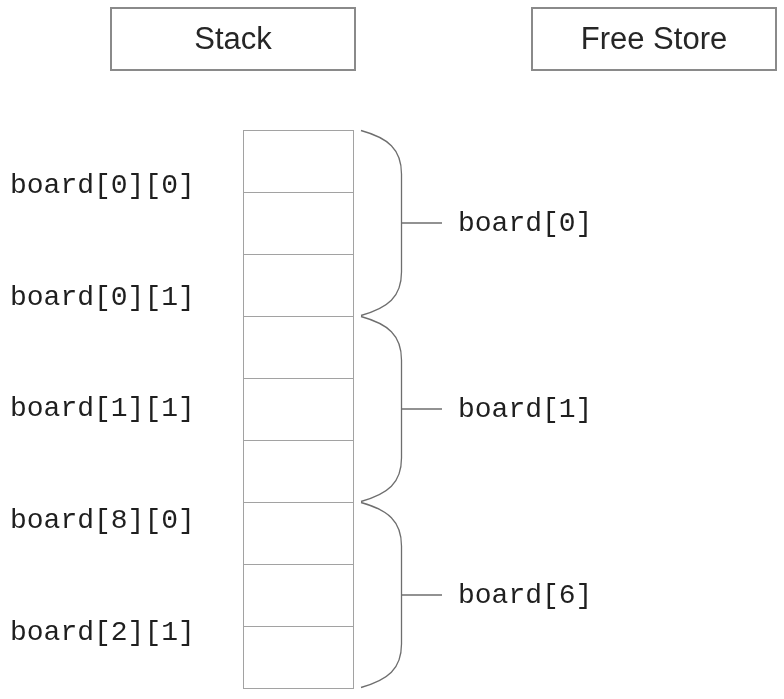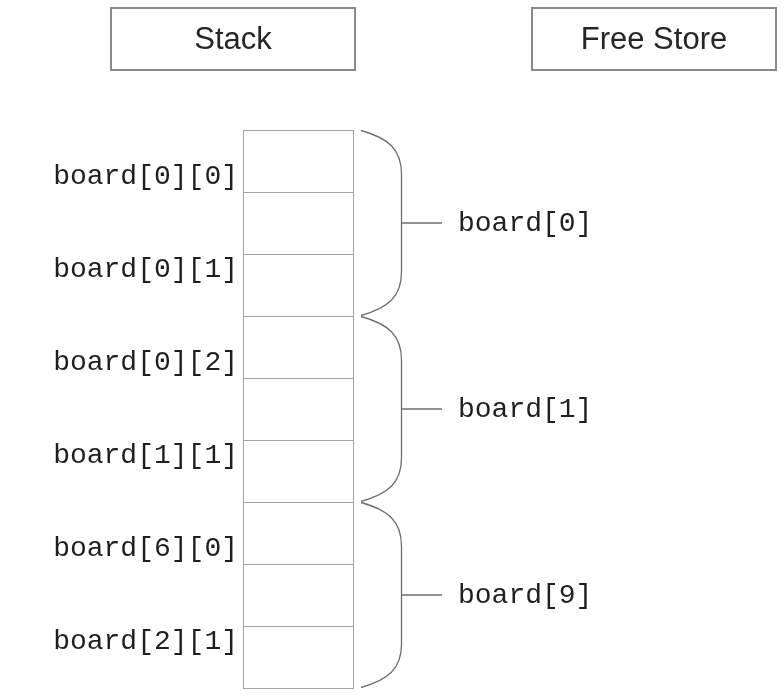--- a/index.html
+++ b/index.html
@@ -23,21 +23,21 @@
     border:2px solid var(--box-border);
     background:var(--bg);
     display:flex;align-items:center;justify-content:center;
     font-size:31px;color:#262626;
   }
   .header-box.stack{left:110px;}
   .header-box.free{left:531px;}
 
   .left-labels{
     position:absolute;left:10px;top:130px;width:228px;height:558px;
-    display:flex;flex-direction:column;align-items:flex-end;
+    display:flex;flex-direction:column;
   }
   .left-labels .row{
     flex:1;display:flex;align-items:center;
     font-family:"Liberation Mono", monospace;
     font-size:28px;color:var(--text);white-space:pre;
   }
 
   .cells-col{
     position:absolute;left:243px;top:130px;width:111px;height:559px;
     border:1.5px solid var(--cell-border);
@@ -76,23 +76,22 @@
   <div class="header-box free">
     <span>Free Store</span>
   </div>
   <div class="header-box stack">
     <span>Stack</span>
   </div>
 
   <div class="left-labels">
     <div class="row">board[0][0]</div>
     <div class="row">board[0][1]</div>
-    <div class="row">board[0][2]</div>
     <div class="row">board[1][1]</div>
-    <div class="row">board[6][0]</div>
+    <div class="row">board[8][0]</div>
     <div class="row">board[2][1]</div>
   </div>
 
   <div class="cells-col">
     <div class="cell"></div>
     <div class="cell"></div>
     <div class="cell"></div>
     <div class="cell"></div>
     <div class="cell"></div>
     <div class="cell"></div>
@@ -112,16 +111,16 @@
     </g>
     <g>
       <path d="M 361 502.5 C 388 510 401.5 521 401.5 546 L 401.5 644 C 401.5 669 388 680 361 687.5"></path>
       <line x1="401.5" y1="595" x2="442" y2="595"></line>
     </g>
   </svg>
 
   <div class="right-labels">
     <div class="grow">board[0]</div>
     <div class="grow">board[1]</div>
-    <div class="grow">board[9]</div>
+    <div class="grow">board[6]</div>
   </div>
 
 </div>
 
 </body></html>

